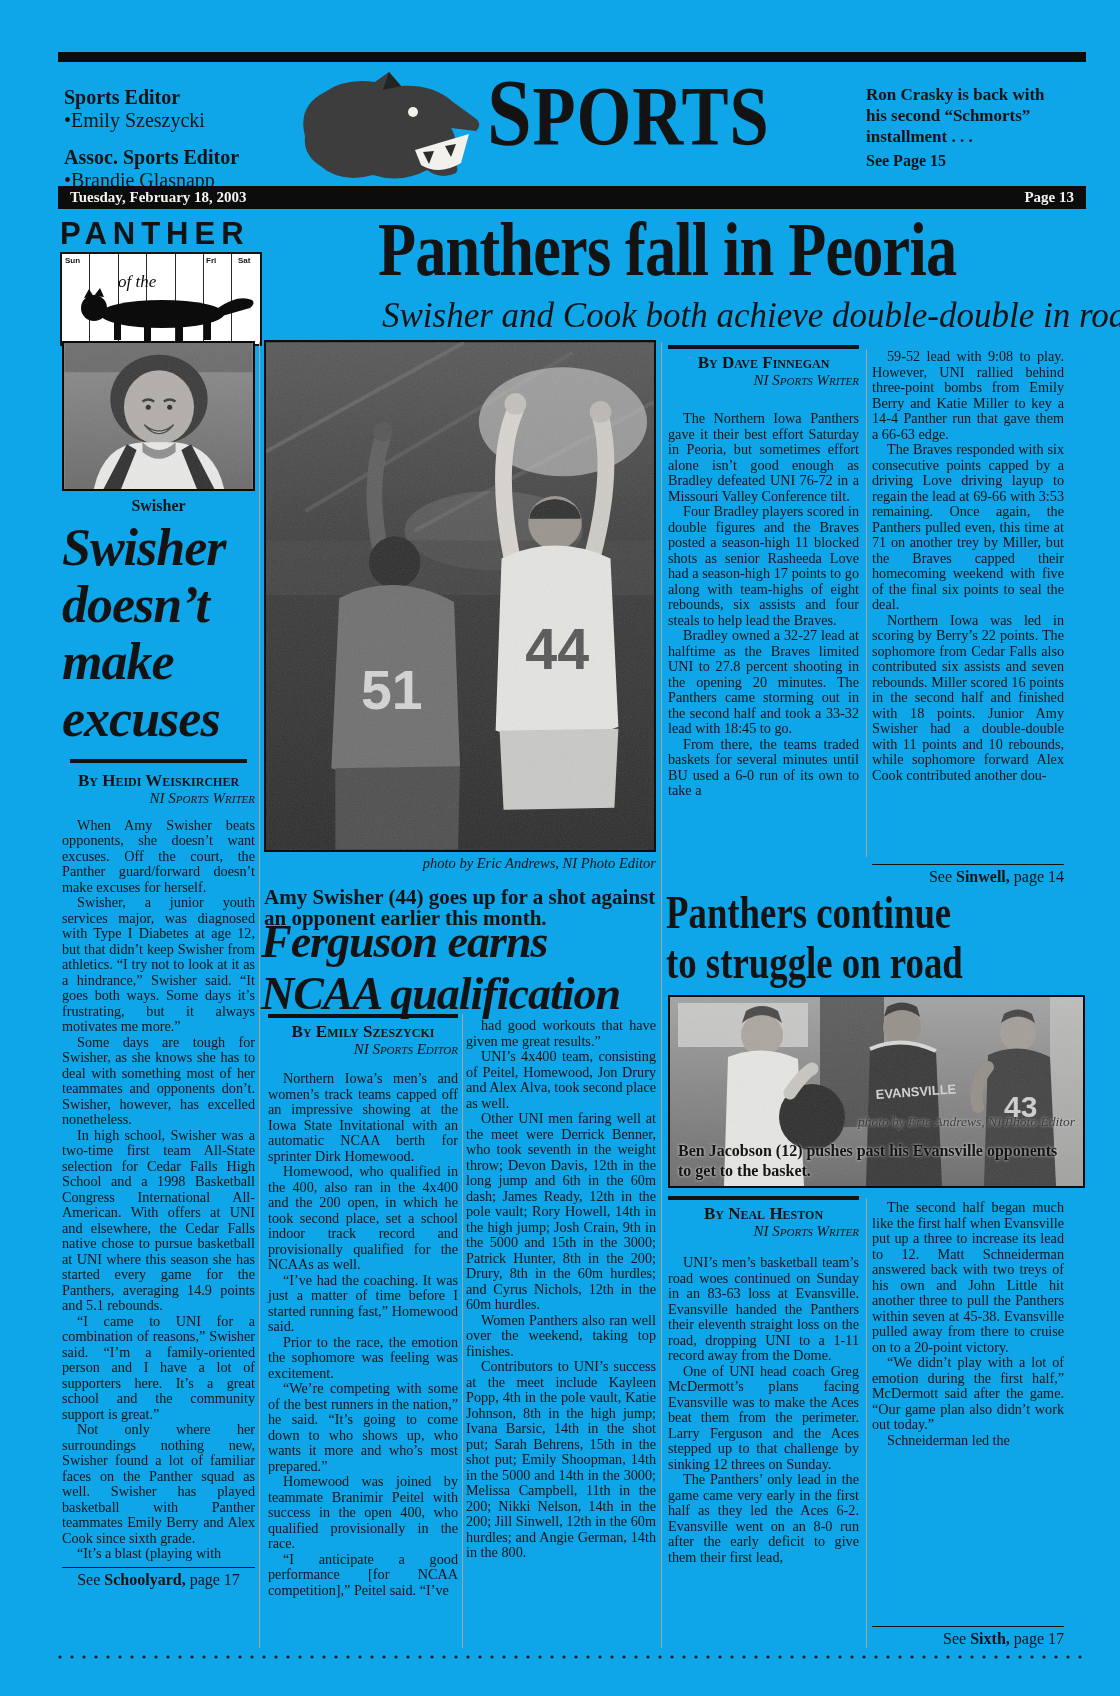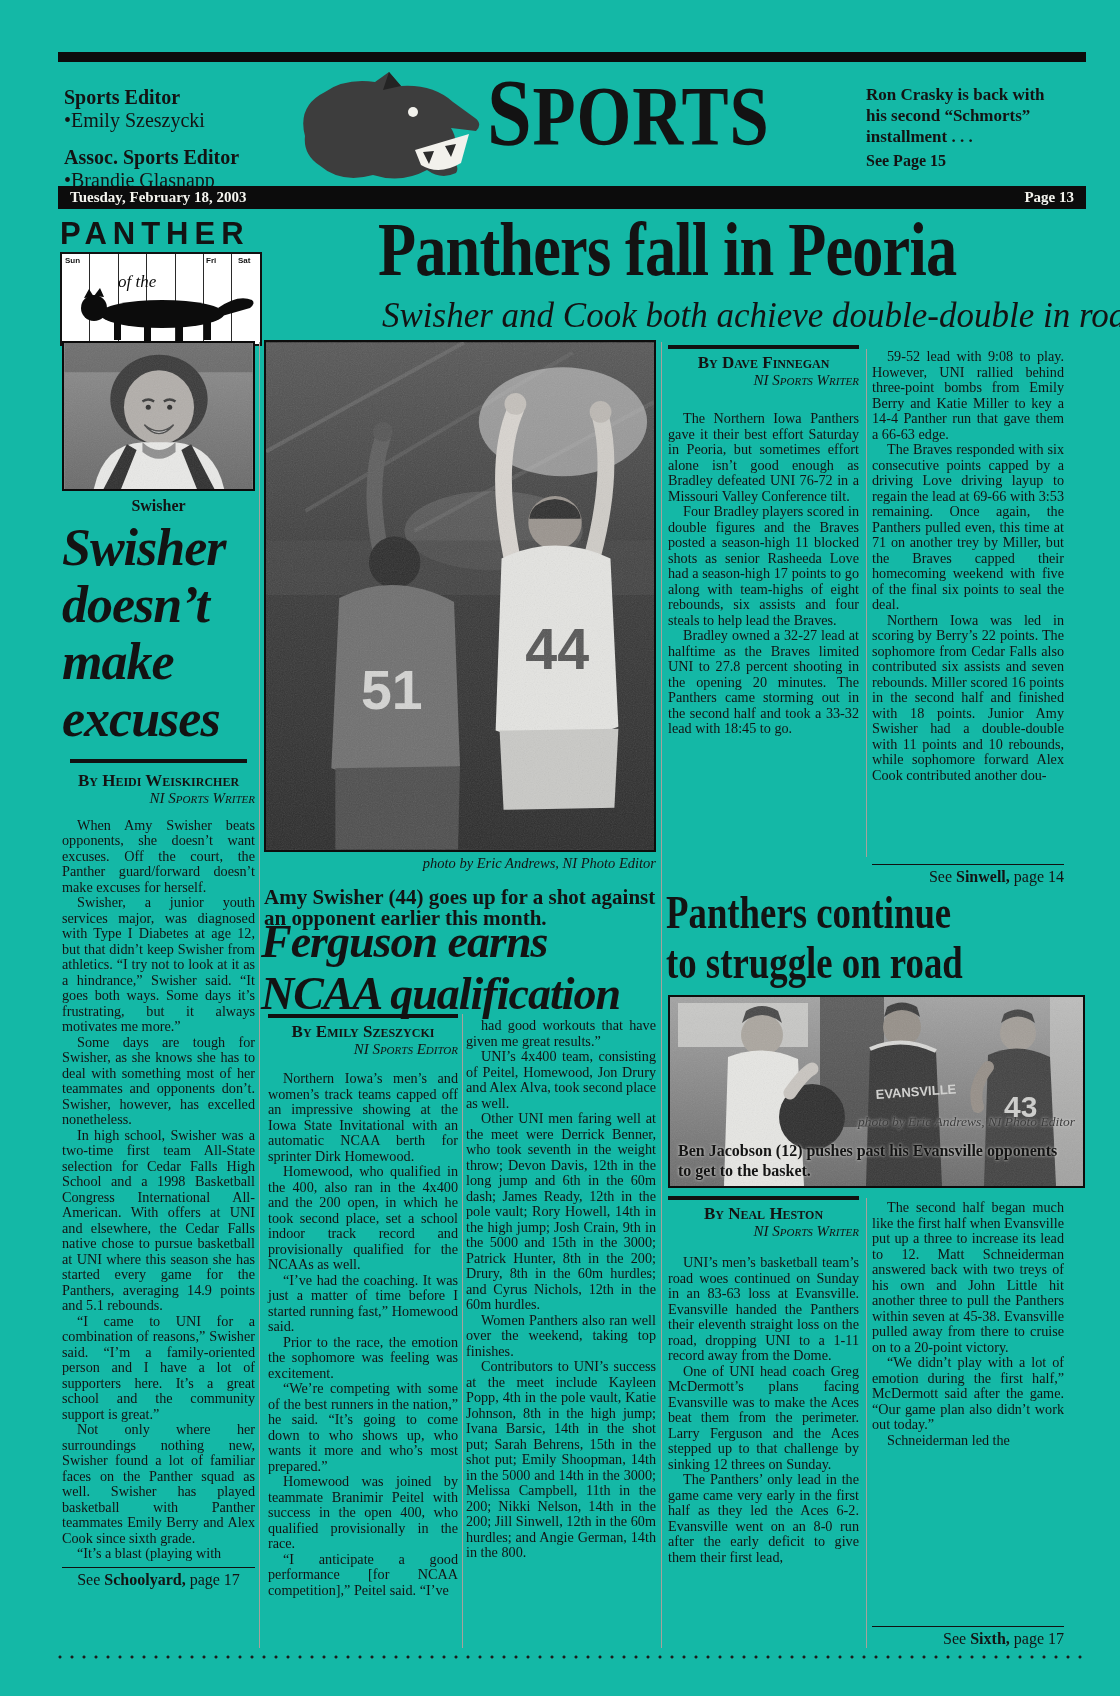--- a/index.html
+++ b/index.html
@@ -1,16 +1,16 @@
 <!DOCTYPE html>
 <html><head>
 <meta charset="utf-8">
 <style>
   html,body{margin:0;padding:0;background:#e8e8e4;}
-  .page{position:relative;width:1120px;height:1696px;background:#14b8a6;overflow:hidden;
+  .page{position:relative;width:1120px;height:1696px;background:#0ea5e9;overflow:hidden;
         font-family:"Liberation Serif",serif;color:#131313;}
   .abs{position:absolute;}
 
   
   .top-rule{left:58px;top:52px;width:1028px;height:10px;background:#0c0c0c;}
   .m-left{left:64px;top:86px;font-size:20px;line-height:23px;}
   .m-left .lbl{font-weight:bold;}
   .m-left .gap{height:14px;}
   .m-title{left:487px;top:58px;font-size:84px;font-weight:bold;letter-spacing:1px;
            transform:scaleX(.84);transform-origin:left top;white-space:nowrap;}
@@ -266,20 +266,21 @@
   </div>
 
   <div class="abs pe-col1">
     <div class="byline-rule"></div>
     <div class="byline" style="margin-top:4px">By Dave Finnegan</div>
     <div class="byline-title">NI Sports Writer</div>
     <div class="body">
       <p>The Northern Iowa Panthers gave it their best effort Saturday in Peoria, but sometimes effort alone isn’t good enough as Bradley defeated UNI 76-72 in a Missouri Valley Conference tilt.</p>
       <p>Four Bradley players scored in double figures and the Braves posted a season-high 11 blocked shots as senior Rasheeda Love had a season-high 17 points to go along with team-highs of eight rebounds, six assists and four steals to help lead the Braves.</p>
       <p>Bradley owned a 32-27 lead at halftime as the Braves limited UNI to 27.8 percent shooting in the opening 20 minutes. The Panthers came storming out in the second half and took a 33-32 lead with 18:45 to go.</p>
+      <p>From there, the teams traded baskets for several minutes until BU used a 6-0 run of its own to take a</p>
     </div>
   </div>
   <div class="abs pe-col2 body">
     <p>59-52 lead with 9:08 to play. However, UNI rallied behind three-point bombs from Emily Berry and Katie Miller to key a 14-4 Panther run that gave them a 66-63 edge.</p>
     <p>The Braves responded with six consecutive points capped by a driving Love driving layup to regain the lead at 69-66 with 3:53 remaining. Once again, the Panthers pulled even, this time at 71 on another trey by Miller, but the Braves capped their homecoming weekend with five of the final six points to seal the deal.</p>
     <p>Northern Iowa was led in scoring by Berry’s 22 points. The sophomore from Cedar Falls also contributed six assists and seven rebounds. Miller scored 16 points in the second half and finished with 18 points. Junior Amy Swisher had a double-double with 11 points and 10 rebounds, while sophomore forward Alex Cook contributed another dou-</p>
   </div>
   <div class="abs jump jump-shockers">
     <span>See </span><span class="bold">Sinwell,</span><span> page 14</span>
   </div>

